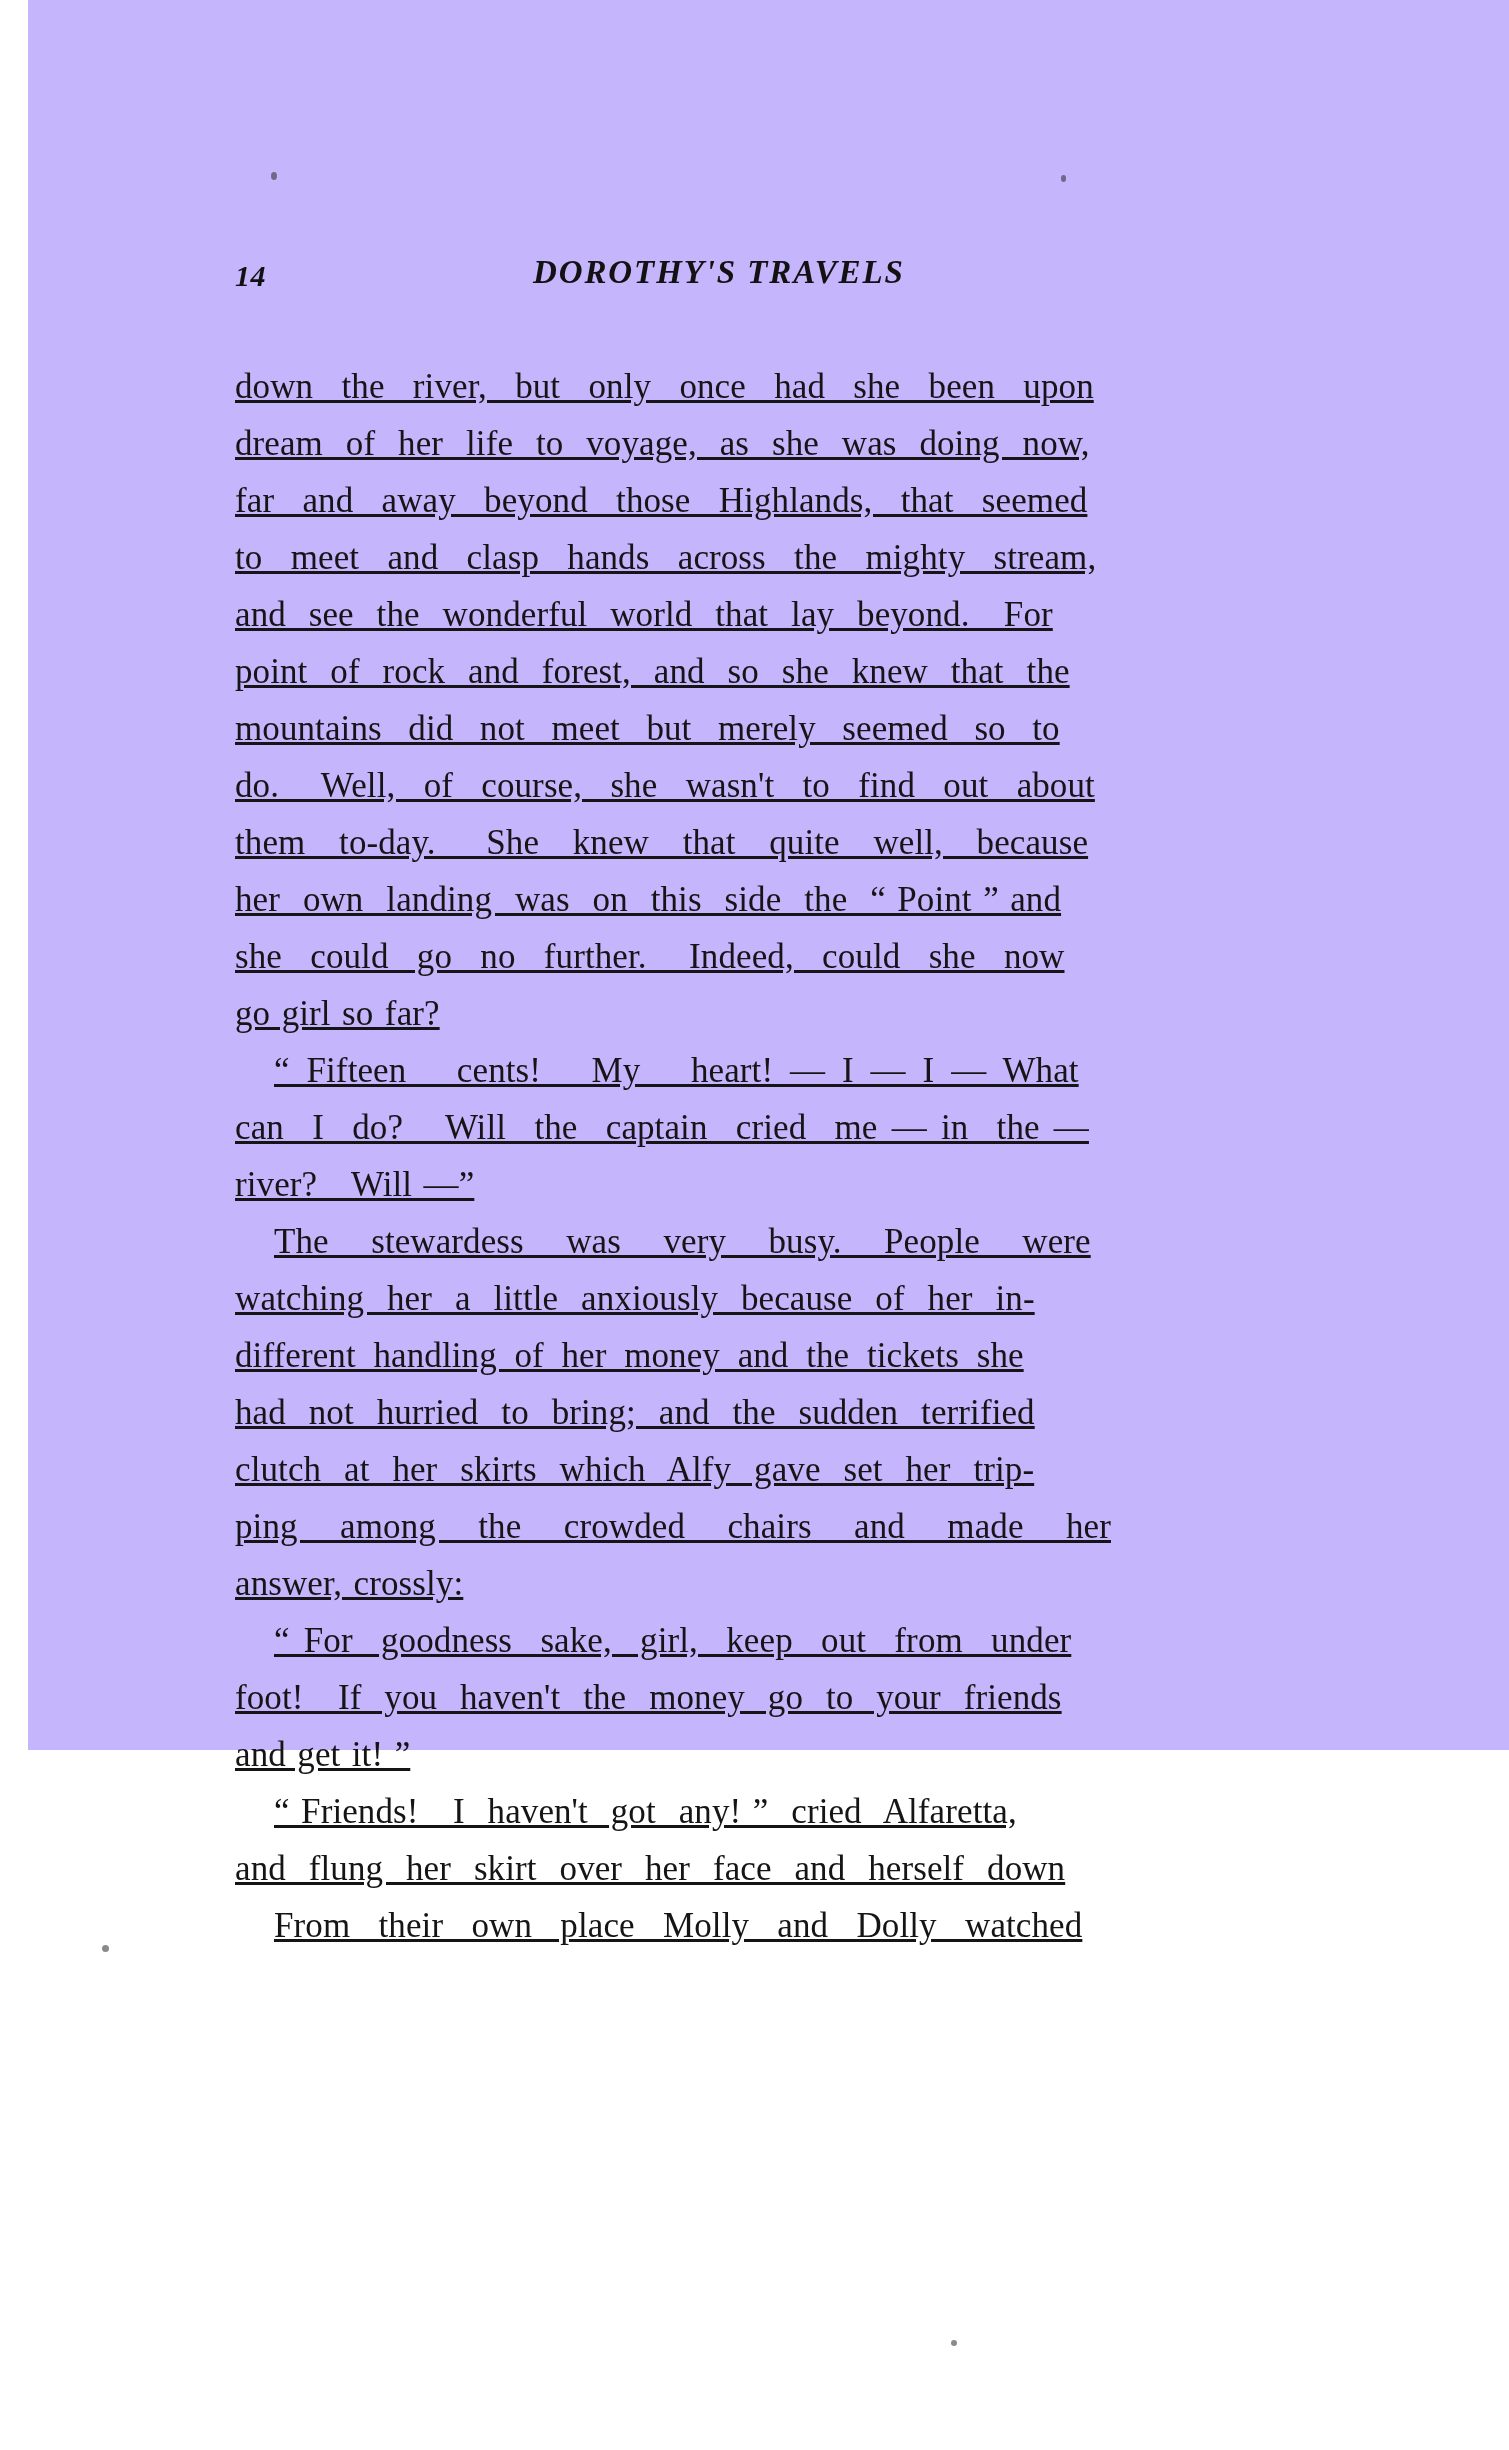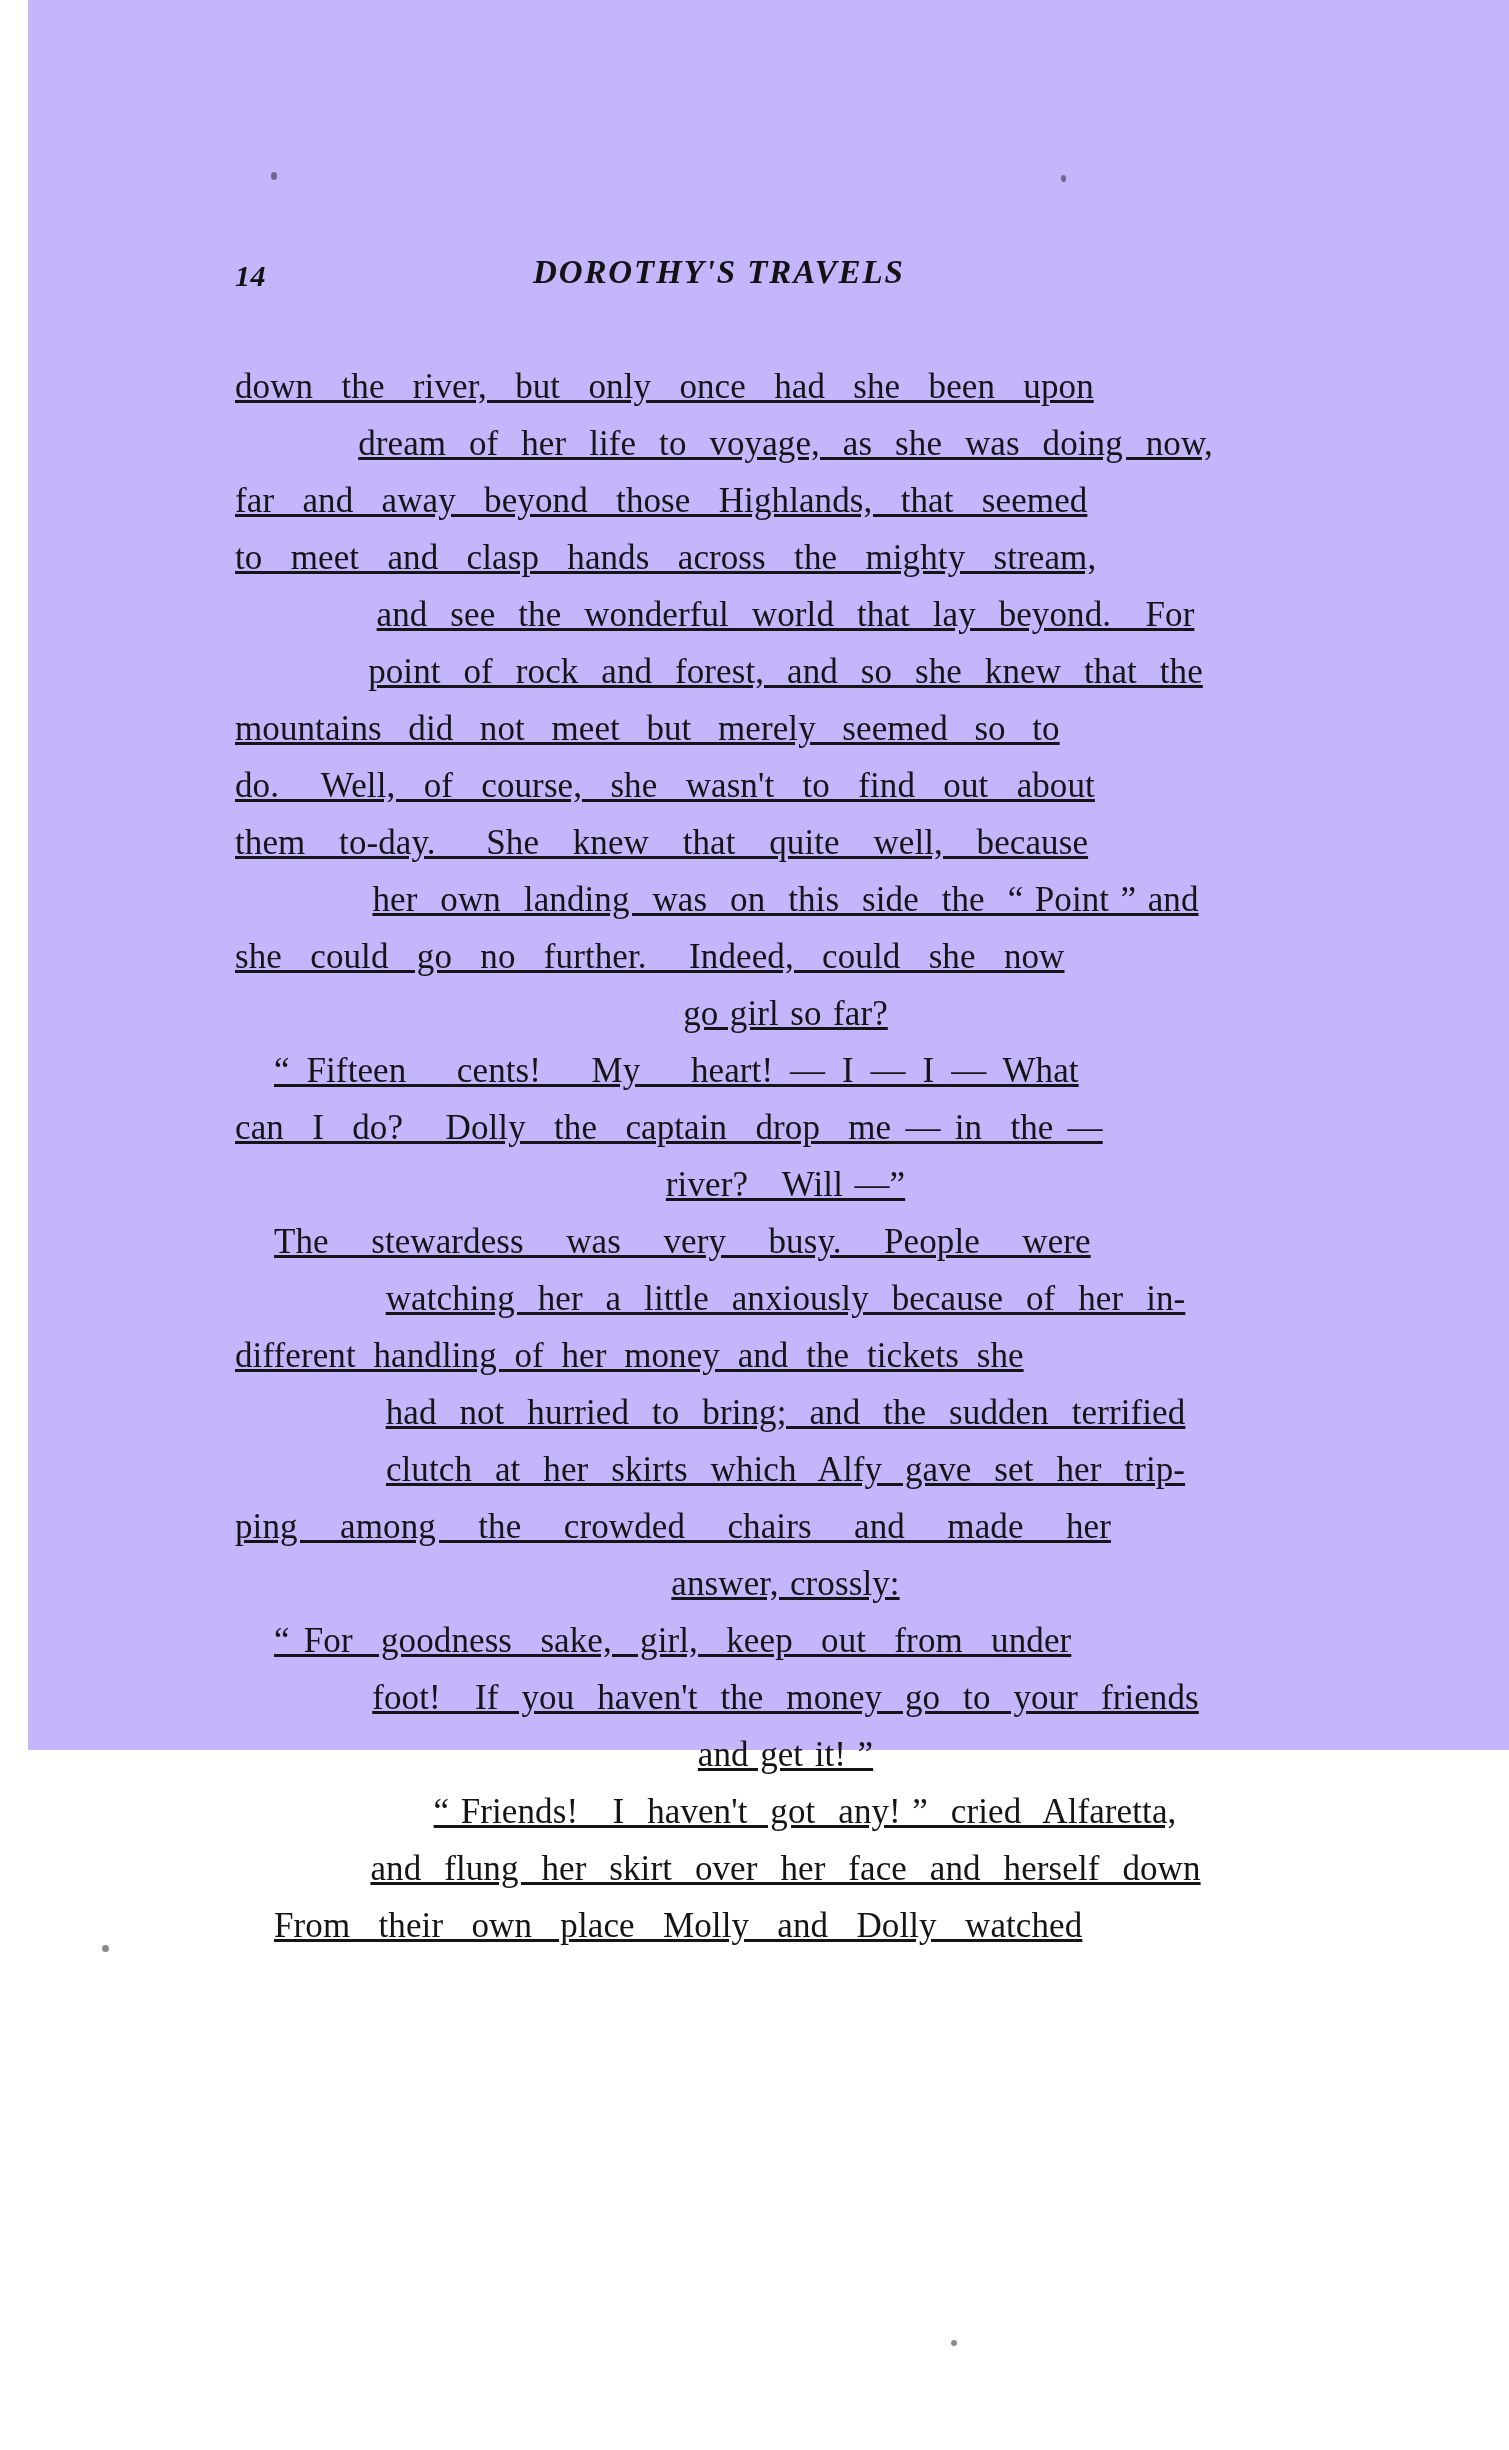--- a/index.html
+++ b/index.html
@@ -76,21 +76,21 @@
   .line {
     font-size: 35px;
     line-height: 57px;
     color: #151515;
     white-space: pre;
     letter-spacing: 0.1px;
     text-decoration: underline;
   }
   
   .j0  { word-spacing: 0px; }
-  .j1  { word-spacing: 2.6px; text-align: center; }
+  .j1  { word-spacing: 2.6px; }
   .j2  { word-spacing: 5.3px; }
   .j3  { word-spacing: 8px; }
   .indent { padding-left: 39px; }
 </style>
 </head>
 <body>
 
 <div class="page">
 
   <div class="speck s1"></div>
@@ -111,21 +111,21 @@
       <div class="line j2">to  meet  and  clasp  hands  across  the  mighty  stream,</div>
       <div class="line j1">and  see  the  wonderful  world  that  lay  beyond.   For</div>
       <div class="line j1">point  of  rock  and  forest,  and  so  she  knew  that  the</div>
       <div class="line j0">mountains   did   not   meet   but   merely   seemed   so   to</div>
       <div class="line j2">do.   Well,  of  course,  she  wasn't  to  find  out  about</div>
       <div class="line j3">them  to-day.   She  knew  that  quite  well,  because</div>
       <div class="line j1">her  own  landing  was  on  this  side  the  “ Point ” and</div>
       <div class="line j2">she  could  go  no  further.   Indeed,  could  she  now</div>
       <div class="line j1">go girl so far?</div>
       <div class="line j3 indent">“ Fifteen   cents!   My   heart! — I — I — What</div>
-      <div class="line j2">can  I  do?   Dolly  the  captain  drop  me — in  the —</div>
+      <div class="line j2">can  I  do?   Will  the  captain  cried  me — in  the —</div>
       <div class="line j1">river?   Will —”</div>
       <div class="line j2 indent">The   stewardess   was   very   busy.   People   were</div>
       <div class="line j1">watching  her  a  little  anxiously  because  of  her  in-</div>
       <div class="line j0">different  handling  of  her  money  and  the  tickets  she</div>
       <div class="line j1">had  not  hurried  to  bring;  and  the  sudden  terrified</div>
       <div class="line j1">clutch  at  her  skirts  which  Alfy  gave  set  her  trip-</div>
       <div class="line j2">ping   among   the   crowded   chairs   and   made   her</div>
       <div class="line j1">answer, crossly:</div>
       <div class="line j2 indent">“ For  goodness  sake,  girl,  keep  out  from  under</div>
       <div class="line j1">foot!   If  you  haven't  the  money  go  to  your  friends</div>

